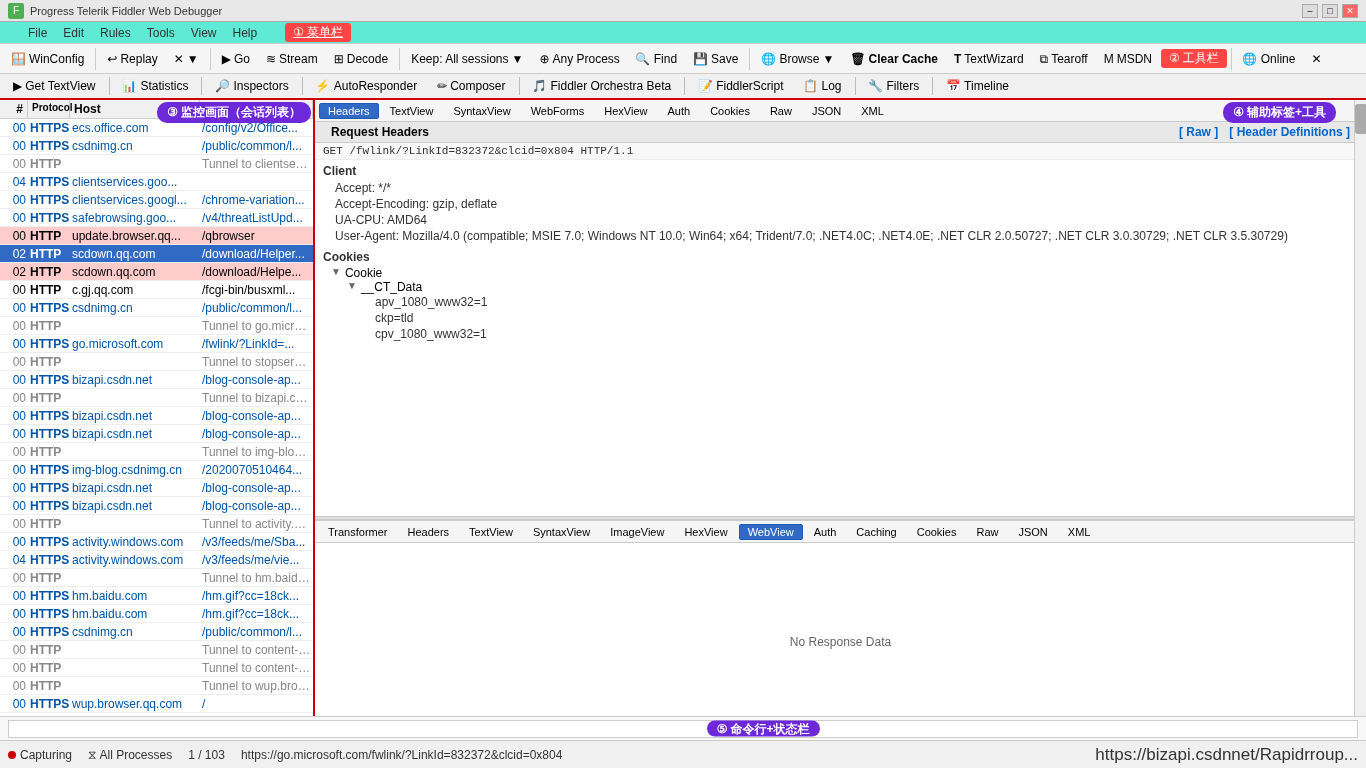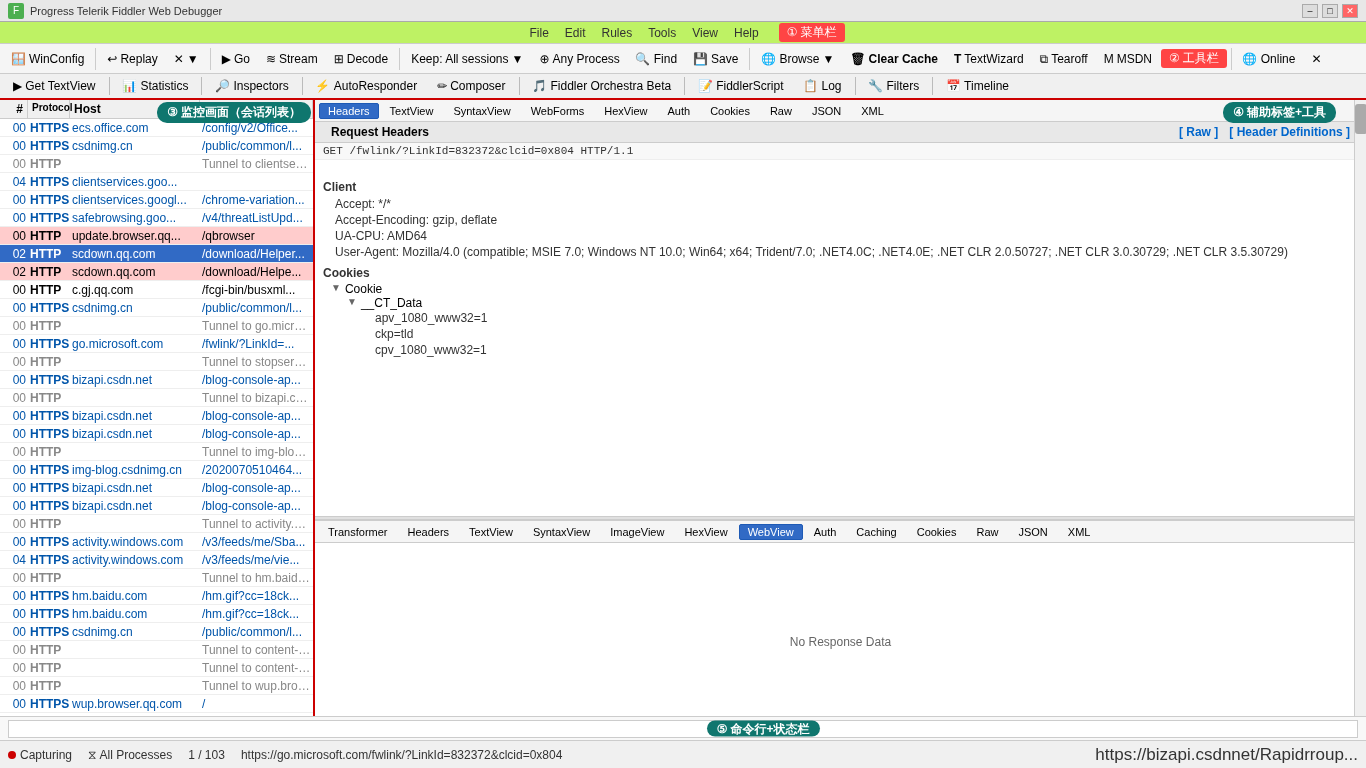--- a/index.html
+++ b/index.html
@@ -15,30 +15,29 @@
       border-bottom: 1px solid #aaa;
       position: relative;
     }
     #titlebar .title-icon { width: 16px; height: 16px; margin-right: 6px; background: #4CAF50; border-radius: 2px; display: inline-block; font-size: 10px; color: white; text-align: center; line-height: 16px; }
     #titlebar .title-text { flex: 1; font-size: 11px; color: #333; }
     #titlebar .win-controls { display: flex; gap: 4px; }
     #titlebar .win-btn { width: 16px; height: 14px; background: #ddd; border: 1px solid #aaa; cursor: pointer; display: flex; align-items: center; justify-content: center; font-size: 9px; }
 
     
     #menubar {
-      background: #bef264;
+      background: #5eead4;
       height: 22px;
       display: flex;
       align-items: center;
-      padding: 0 8px;
+      padding: 0 20px;
       border-bottom: 1px solid #ccc;
-      justify-content: center;
     }
     .menu-item { padding: 2px 8px; cursor: pointer; font-size: 12px; color: #333; }
-    .menu-label-box { background: #ff4444; color: white; padding: 1px 8px; margin-left: 12px; font-size: 11px; border-radius: 3px; }
+    .menu-label-box { background: #ff4444; color: white; padding: 1px 8px; margin-left: 20px; font-size: 11px; border-radius: 3px; text-decoration: underline; }
 
     
     #toolbar {
       background: #f5f5f5;
       height: 30px;
       display: flex;
       align-items: center;
       padding: 0 4px;
       border-bottom: 1px solid #ccc;
       gap: 2px;
@@ -174,21 +173,20 @@
       font-size: 11px;
       border-bottom: 1px solid #eee;
       color: #333;
     }
 
     .headers-content {
       padding: 4px 8px;
       font-family: 'Courier New', monospace;
       font-size: 11px;
       flex: 1;
-      margin-top: 16px;
     }
     .header-section { margin-bottom: 6px; }
     .header-section-title { font-weight: bold; font-size: 12px; margin-bottom: 2px; color: #333; }
     .header-line { padding: 1px 0 1px 12px; color: #333; }
     .cookie-tree { padding-left: 8px; }
     .tree-item { display: flex; align-items: flex-start; }
     .tree-indent { padding-left: 16px; }
     .tree-expand { cursor: pointer; color: #666; margin-right: 4px; font-size: 10px; }
 
     
@@ -251,21 +249,21 @@
       padding: 0 8px;
     }
     .cmd-input {
       flex: 1;
       height: 18px;
       border: 1px solid #ccc;
       font-size: 11px;
       padding: 0 4px;
     }
     .annotation-label {
-      background: #0f766e;
+      background: #6d28d9;
       color: white;
       padding: 2px 10px;
       border-radius: 10px;
       font-size: 11px;
       font-weight: bold;
       white-space: nowrap;
     }
 
     
     ::-webkit-scrollbar { width: 8px; height: 8px; }

